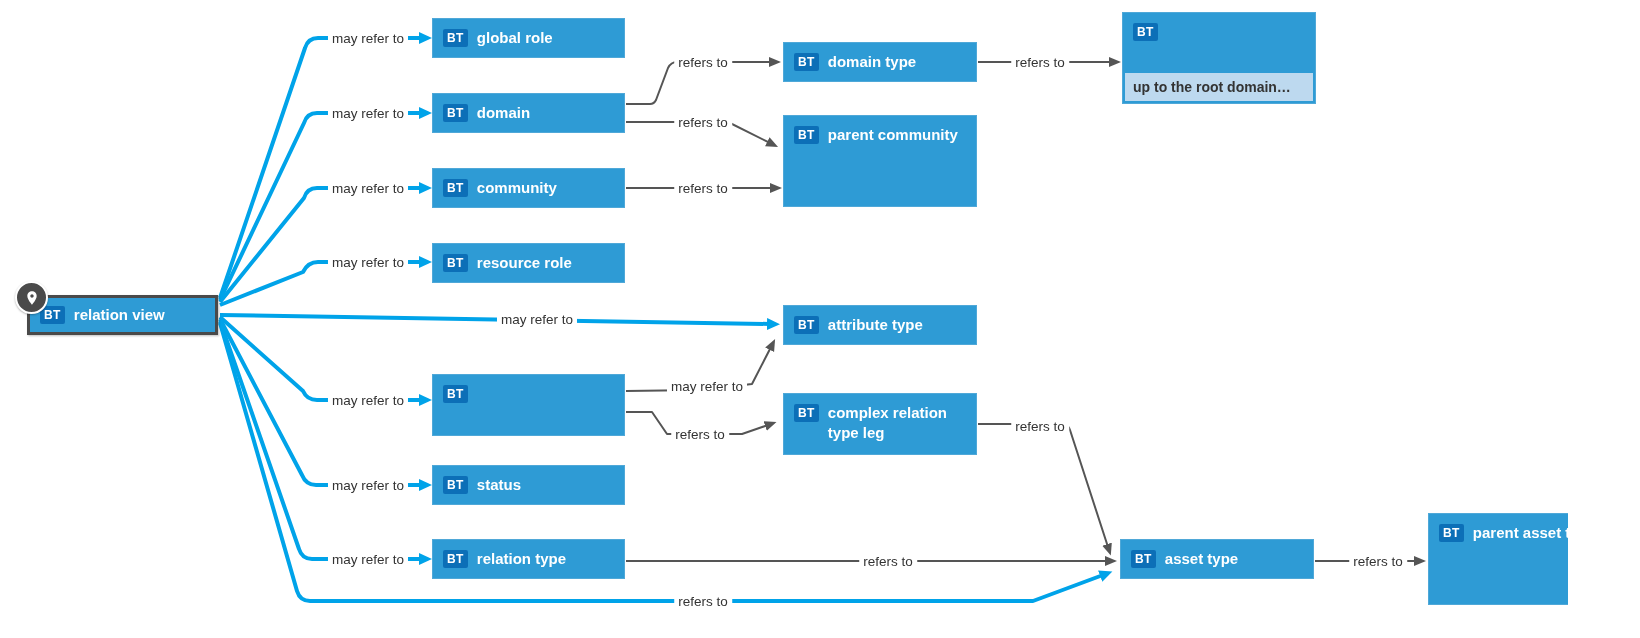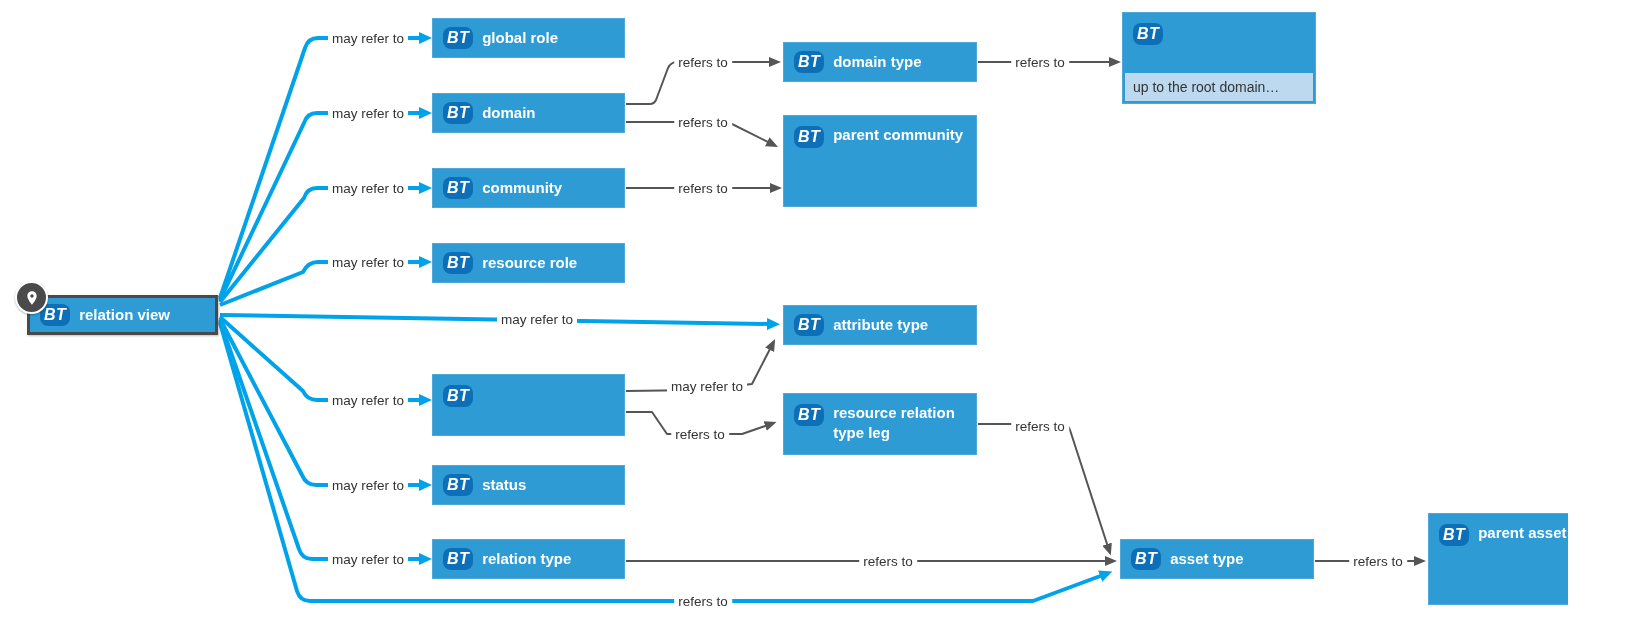--- a/index.html
+++ b/index.html
@@ -20,27 +20,27 @@
     display:flex;flex-direction:column;
     background:var(--node-fill);border:1px solid var(--node-border);
     color:var(--node-text);font-weight:bold;font-size:15px;
   }
   .node.selected{border:3px solid var(--selected-border);box-shadow:1px 1px 2px rgba(0,0,0,0.25);}
   .node-header{flex:1;display:flex;align-items:center;gap:9px;padding:0 10px;min-height:0;}
   .node.two-line .node-header{align-items:flex-start;padding-top:9px;}
   .node.two-line .badge{margin-top:1px;}
   .badge{
     background:var(--badge-fill);color:#ffffff;
-    font-size:16px;font-weight:bold;letter-spacing:0.4px;
-    padding:3px 4px;border-radius:8px;line-height:1;flex:0 0 auto;font-style:italic;
+    font-size:12px;font-weight:bold;letter-spacing:0.4px;
+    padding:3px 4px;border-radius:2px;line-height:1;flex:0 0 auto;
   }
   .node-label{line-height:1.35;}
   .node-sub{
     background:var(--sub-fill);color:var(--sub-text);
-    font-weight:normal;font-size:14px;line-height:22px;
+    font-weight:bold;font-size:14px;line-height:22px;
     margin:0 2px 2px 2px;padding:3px 8px;white-space:nowrap;overflow:hidden;
   }
   .pin{
     position:absolute;left:-15px;top:-17px;width:29px;height:29px;border-radius:50%;
     background:var(--pin-fill);border:2px solid #ffffff;box-shadow:0 1px 2px rgba(0,0,0,0.3);
     display:flex;align-items:center;justify-content:center;z-index:4;
   }
   .pin svg{width:16px;height:16px;display:block;}
 </style>
 </head>
@@ -159,21 +159,21 @@
     </div>
     <div class="node" style="left: 783px; top: 305px; width: 194px; height: 40px;">
       <div class="node-header">
         <span class="badge">BT</span>
         <span class="node-label">attribute type</span>
       </div>
     </div>
     <div class="node two-line" style="left: 783px; top: 393px; width: 194px; height: 62px;">
       <div class="node-header">
         <span class="badge">BT</span>
-        <span class="node-label">resource relation type leg</span>
+        <span class="node-label">complex relation type leg</span>
       </div>
     </div>
     <div class="node two-line" style="left: 1122px; top: 12px; width: 194px; height: 92px;">
       <div class="node-header">
         <span class="badge">BT</span>
       </div>
       <div class="node-sub">up to the root domain…</div>
     </div>
     <div class="node" style="left: 1120px; top: 539px; width: 194px; height: 40px;">
       <div class="node-header">

